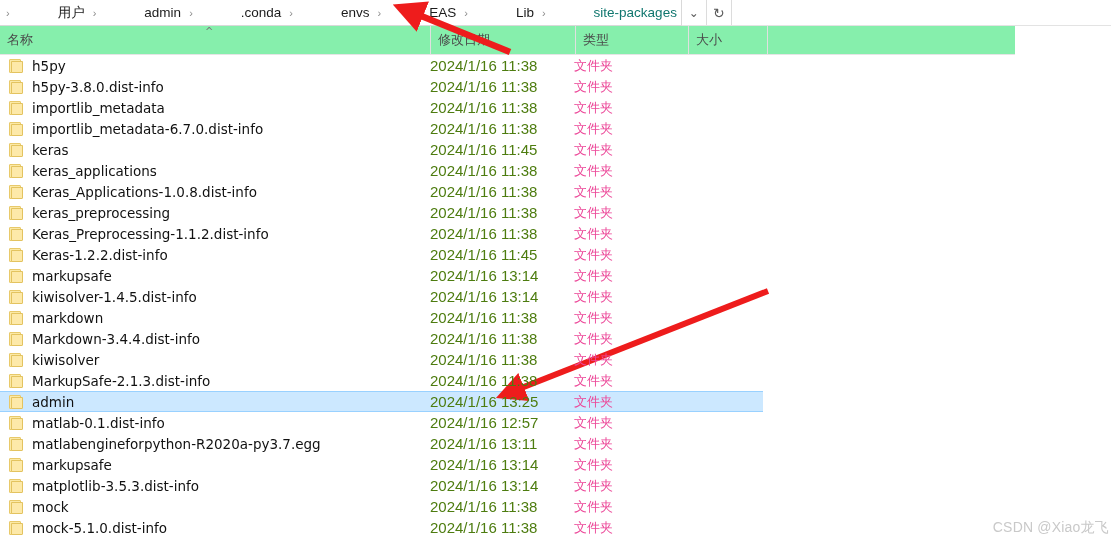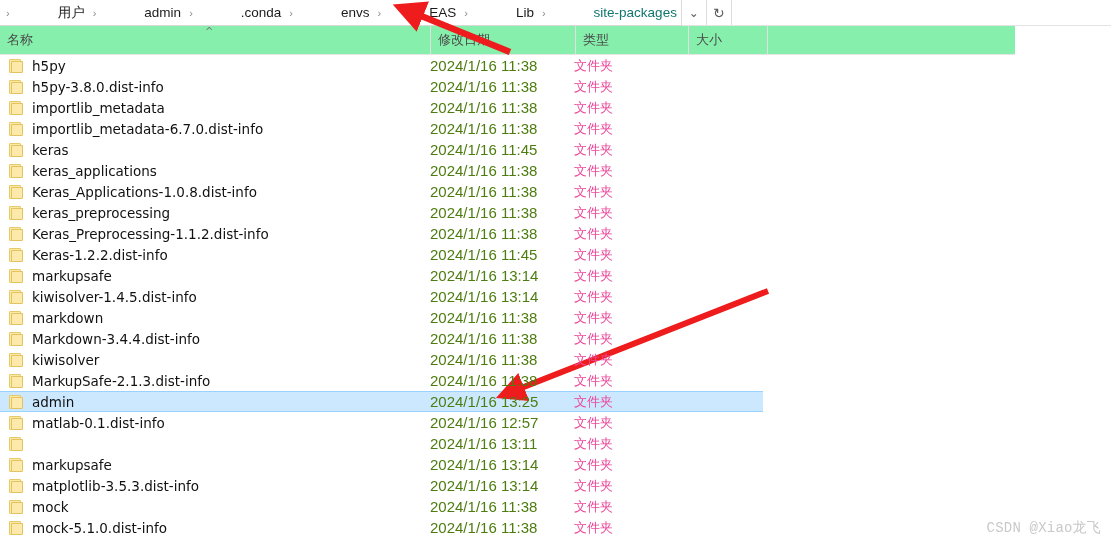--- a/index.html
+++ b/index.html
@@ -175,24 +175,24 @@
   
   .annotations {
     position: absolute; left: 0; top: 0;
     width: 1111px; height: 543px;
     pointer-events: none;
   }
 
   
   .watermark {
     position: absolute;
-    right: 10px; bottom: 6px;
+    right: 2px; bottom: 6px;
     font-size: 14px;
     color: #c9c9c9;
-    font-family: Liberation Mono, monospace;
+    font-family: Liberation Sans, sans-serif;
     letter-spacing: 0.2px;
   }
 </style>
 </head>
 <body>
 
 <div id="app">
 
   <div class="addressbar">
     <div class="crumb-box">
@@ -411,20 +411,21 @@
         <span class="cell-name">matlab-0.1.dist-info</span>
         <span class="cell-date">2024/1/16 12:57</span>
         <span class="cell-type">文件夹</span>
         <span class="cell-size"></span>
       </div>
       <div class="row">
         <div class="folder-icon">
           <div class="tab"></div>
           <div class="body"></div>
         </div>
+        <span class="cell-name">matlabengineforpython-R2020a-py3.7.egg</span>
         <span class="cell-date">2024/1/16 13:11</span>
         <span class="cell-type">文件夹</span>
         <span class="cell-size"></span>
       </div>
       <div class="row">
         <div class="folder-icon">
           <div class="tab"></div>
           <div class="body"></div>
         </div>
         <span class="cell-name">markupsafe</span>

